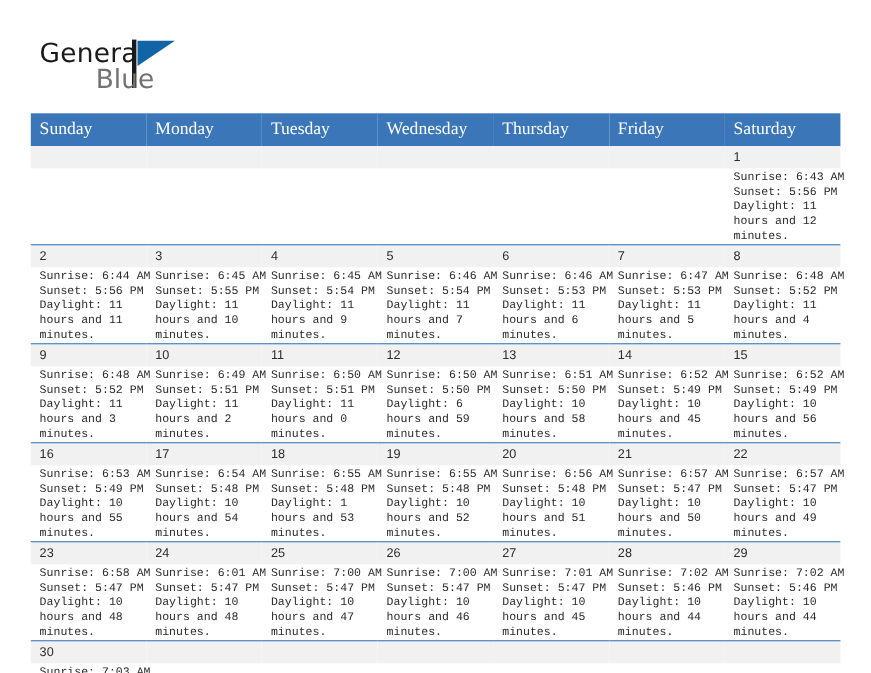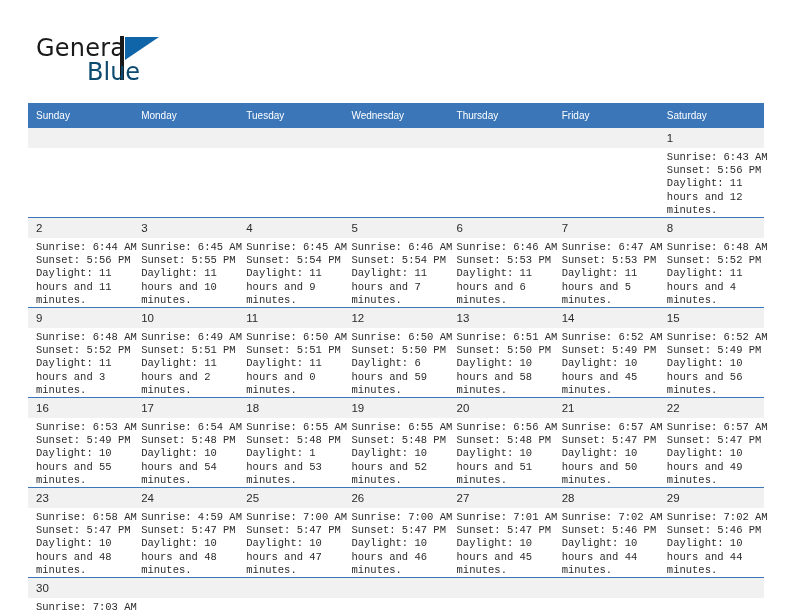--- a/index.html
+++ b/index.html
@@ -45,21 +45,21 @@
     letter-spacing: 0.2px;
     color: #1a1a1a;
     font-family: "DejaVu Sans", sans-serif;
     font-weight: 400;
   }
   .brand-blue {
     position: absolute;
     left: 51px;
     top: 24px;
     font-size: 24px;
-    color: #0c4a6e;
+    color: #737373;
     font-family: "DejaVu Sans", sans-serif;
     font-weight: 400;
   }
   .brand-triangle {
     position: absolute;
     left: 89px;
     top: 3px;
     width: 0;
     height: 0;
     border-left: 34px solid #1064a8;
@@ -102,26 +102,26 @@
     position: absolute;
     left: 28px;
     top: 103px;
     width: 736px;
     border-collapse: collapse;
     table-layout: fixed;
   }
   .calendar th {
     background: #3a76b8;
     color: #ffffff;
-    font-size: 10px;
+    font-size: 16px;
     font-weight: 400;
     text-align: left;
     padding: 6px 0 6px 8px;
     height: 13px;
-    font-family: Liberation Sans, sans-serif;
+    font-family: Liberation Serif, serif;
   }
   .calendar td {
     vertical-align: top;
     padding: 0;
     height: 73px;
     border-top: 1px solid #3a76b8;
     background: #ffffff;
   }
   .calendar tr.week:first-child td {
     border-top: none;
@@ -398,21 +398,21 @@
             <div class="daynum">23</div>
             <div class="details">
               <div class="sunrise">Sunrise: 6:58 AM</div>
               <div class="sunset">Sunset: 5:47 PM</div>
               <div class="daylight">Daylight: 10 hours and 48 minutes.</div>
             </div>
           </td>
           <td class="day-cell">
             <div class="daynum">24</div>
             <div class="details">
-              <div class="sunrise">Sunrise: 4:59 AM</div>
+              <div class="sunrise">Sunrise: 6:01 AM</div>
               <div class="sunset">Sunset: 5:47 PM</div>
               <div class="daylight">Daylight: 10 hours and 48 minutes.</div>
             </div>
           </td>
           <td class="day-cell">
             <div class="daynum">25</div>
             <div class="details">
               <div class="sunrise">Sunrise: 7:00 AM</div>
               <div class="sunset">Sunset: 5:47 PM</div>
               <div class="daylight">Daylight: 10 hours and 47 minutes.</div>

